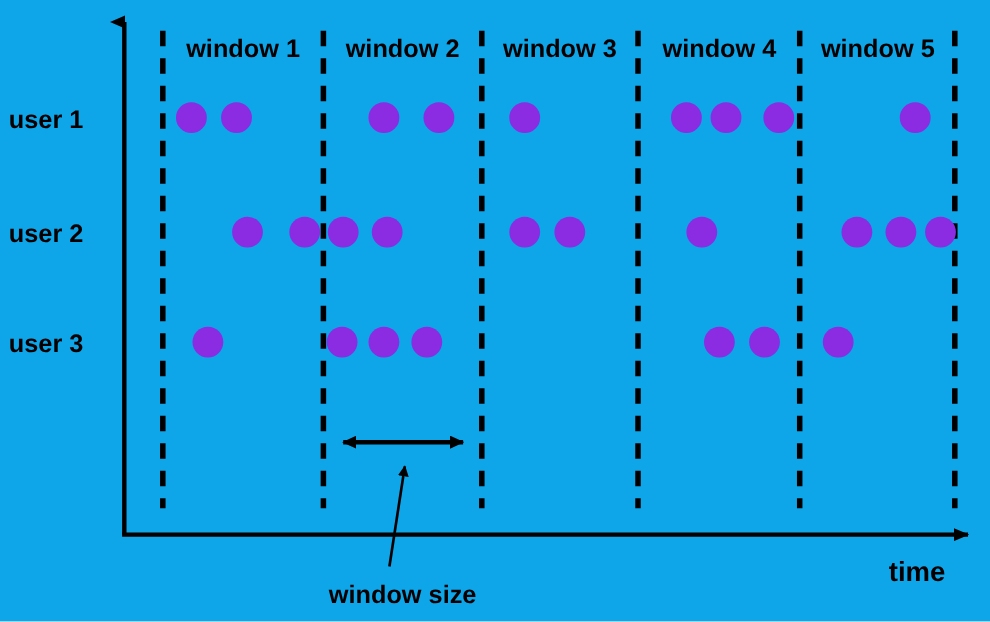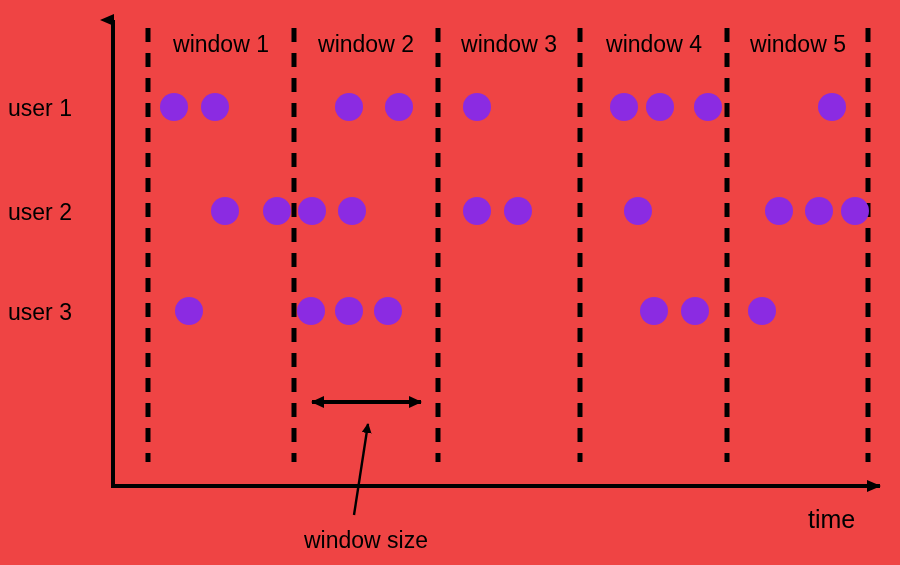--- a/index.html
+++ b/index.html
@@ -4,23 +4,24 @@
 <style>
   html, body {
     margin: 0;
     padding: 0;
     background: #ffffff;
   }
   #stage {
     position: relative;
     width: 900px;
     height: 565px;
-    background: #ef4444;
+    background: #0ea5e9;
     font-family: "Liberation Sans", sans-serif;
     overflow: hidden;
+    font-weight: bold;
   }
   #diagram-svg {
     position: absolute;
     left: 0;
     top: 0;
     width: 900px;
     height: 565px;
   }
   .axis-line { stroke: #000000; stroke-width: 4; }
   .window-divider { stroke: #000000; stroke-width: 5; stroke-dasharray: 14 11; }

